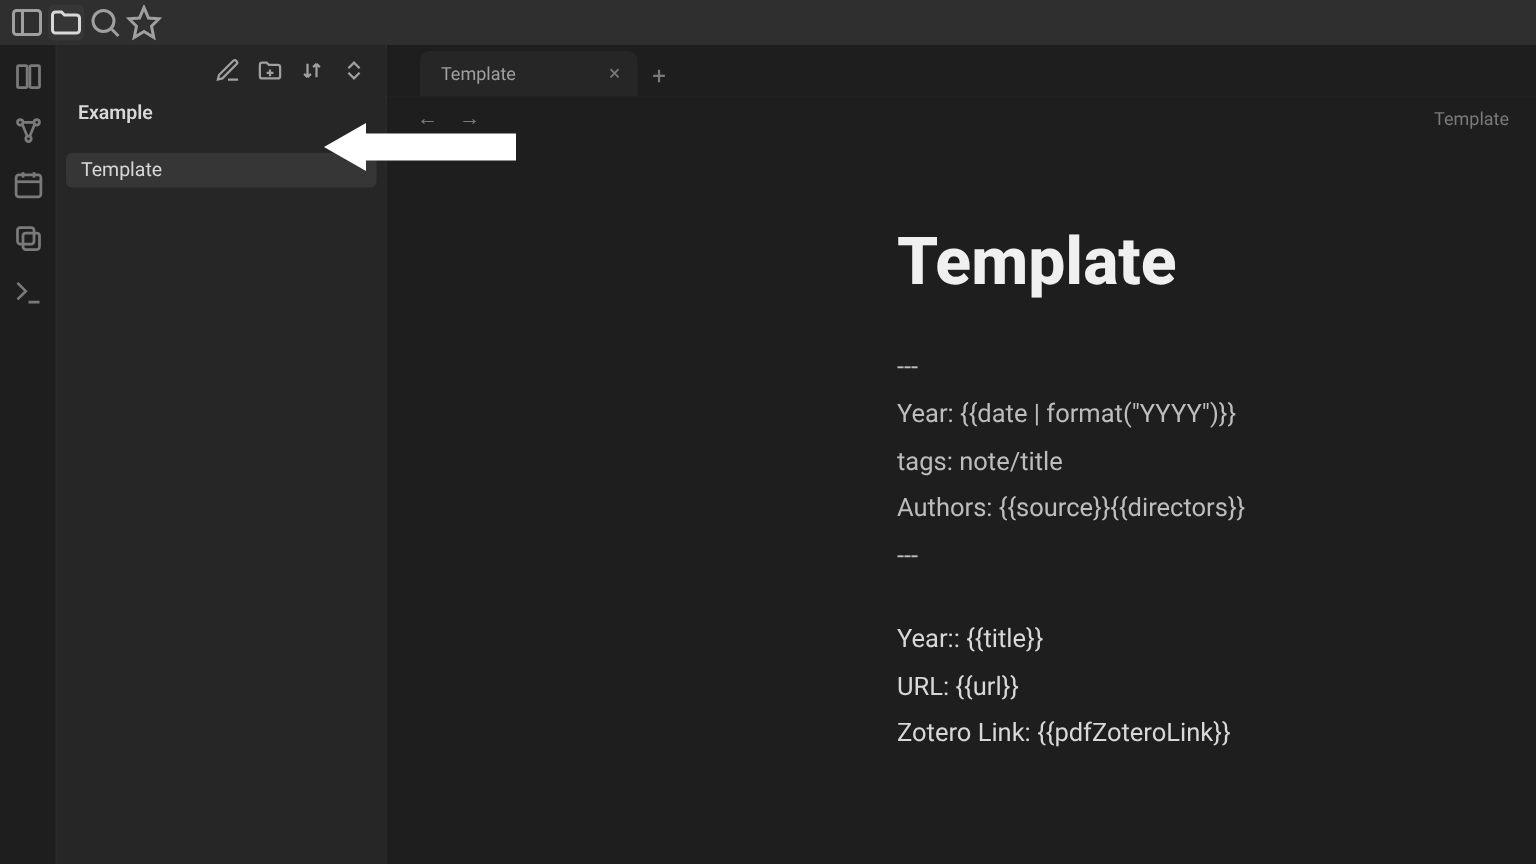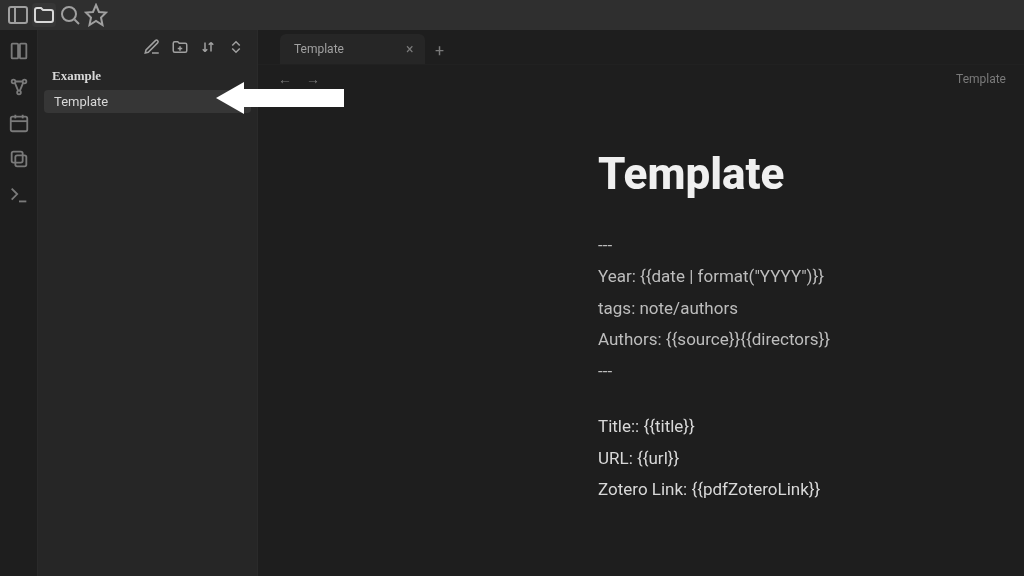--- a/index.html
+++ b/index.html
@@ -23,21 +23,21 @@
   .body{display:flex;height:calc(576px - 30px);}
 
   
   .ribbon{width:38px;background:var(--bg-0);display:flex;flex-direction:column;align-items:center;padding-top:10px;gap:14px;border-right:1px solid #2a2a2a;}
   .ribbon .ricon{width:22px;height:22px;display:flex;align-items:center;justify-content:center;color:var(--fg-2);}
 
   
   .sidebar{width:220px;background:var(--bg-1);display:flex;flex-direction:column;border-right:1px solid #2a2a2a;}
   .sidebar-actions{height:34px;display:flex;align-items:center;justify-content:flex-end;gap:10px;padding:0 12px;color:var(--fg-1);}
   .sidebar-actions .sicon{width:18px;height:18px;display:flex;align-items:center;justify-content:center;}
-  .vault-name{padding:4px 14px 6px;font-size:13px;font-weight:600;color:var(--fg-0);font-family:Liberation Serif, serif;}
+  .vault-name{padding:4px 14px 19px;font-size:13px;font-weight:600;color:var(--fg-0);}
   .file-item{margin:0 6px;padding:4px 10px;font-size:13px;color:var(--fg-0);background:var(--bg-3);border-radius:4px;}
 
   
   .main{flex:1;display:flex;flex-direction:column;background:var(--bg-0);}
   .tabrow{height:34px;background:var(--bg-0);display:flex;align-items:flex-end;padding-left:22px;}
   .tab{height:30px;display:flex;align-items:center;gap:60px;padding:0 10px 0 14px;background:var(--bg-1);border-top-left-radius:6px;border-top-right-radius:6px;font-size:12px;color:var(--fg-1);}
   .tab .close{color:var(--fg-2);font-size:14px;line-height:1;padding:0 2px;}
   .newtab{width:28px;height:28px;display:flex;align-items:center;justify-content:center;color:var(--fg-2);font-size:16px;}
   .subhead{height:28px;display:flex;align-items:center;padding:0 18px;color:var(--fg-2);justify-content:space-between;border-top:1px solid #2a2a2a44;}
   .navbtns{display:flex;gap:10px;}
@@ -167,24 +167,24 @@
         <div class="navbtn">←</div>
         <div class="navbtn">→</div>
       </div>
       <div class="breadcrumb">Template</div>
     </div>
 
     <div class="editor">
       <div class="doc-title">Template</div>
       <div class="code"><span>---</span>
 <span>Year: {{date | format("YYYY")}}</span>
-<span>tags: note/authors</span>
+<span>tags: note/title</span>
 <span>Authors: {{source}}{{directors}}</span>
 <span>---</span></div>
-      <div class="plain"><span>Title:: {{title}}</span>
+      <div class="plain"><span>Year:: {{title}}</span>
 <span>URL: {{url}}</span>
 <span>Zotero Link: {{pdfZoteroLink}}</span></div>
     </div>
   </div>
 </div>
 
 <div class="arrow">
   <div class="arrow-head"></div>
   <div class="arrow-shaft"></div>
 </div>

